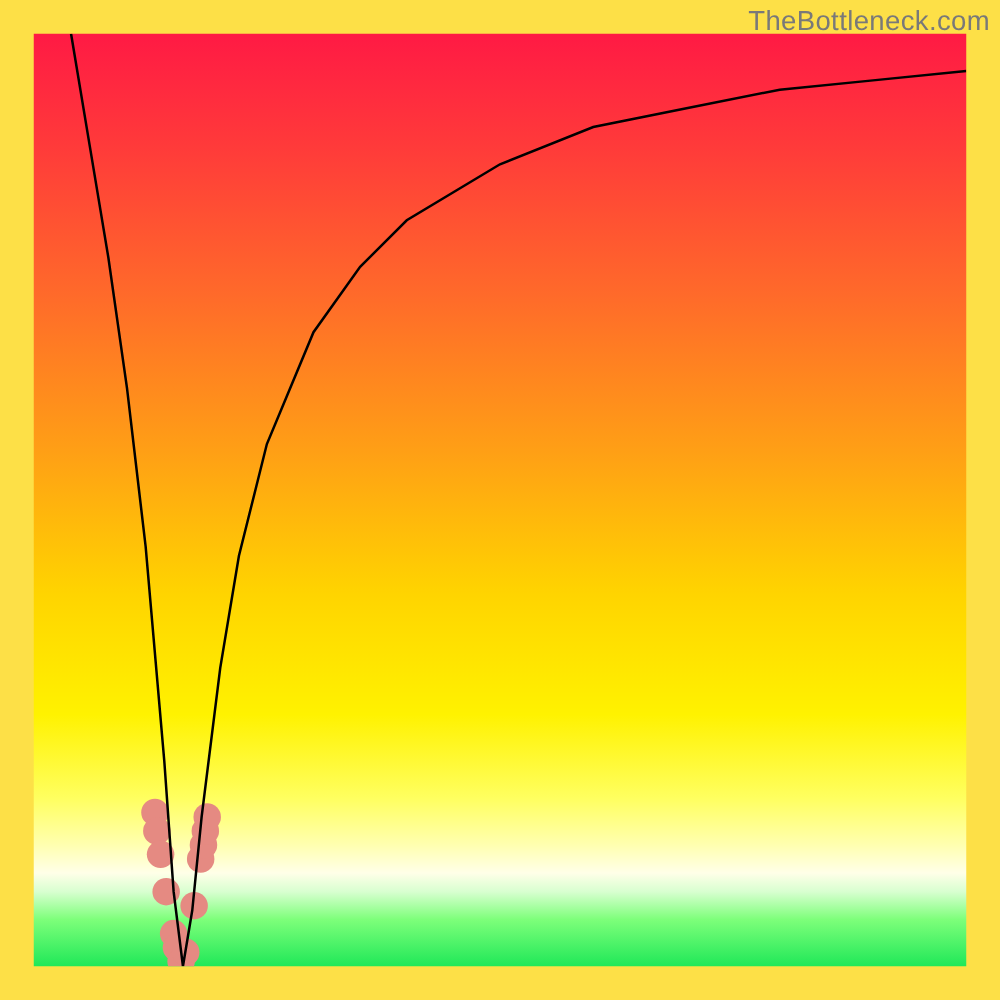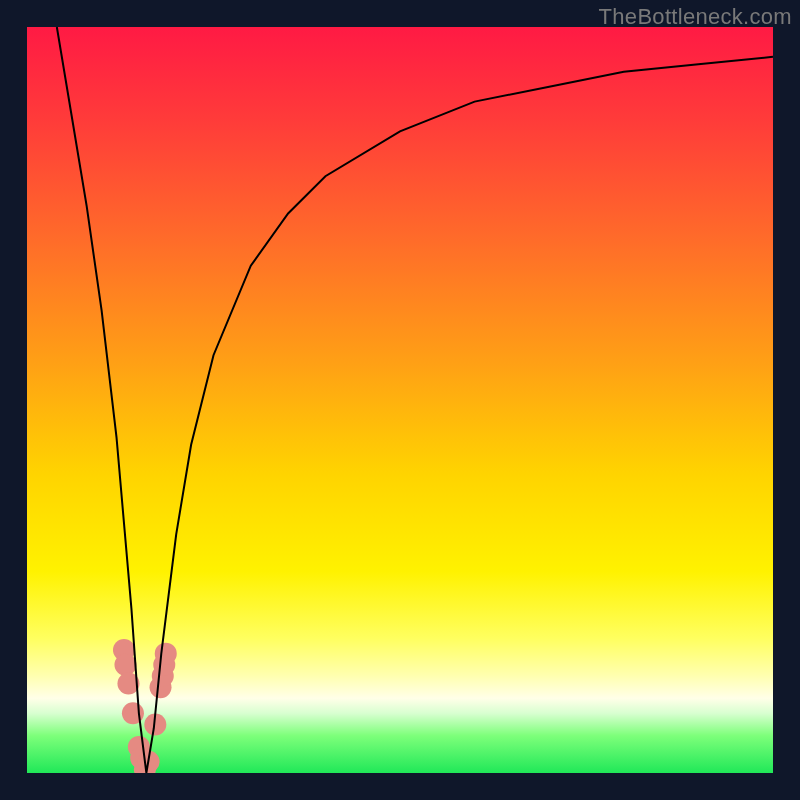--- a/index.html
+++ b/index.html
@@ -1,20 +1,20 @@
 <!DOCTYPE html>
 <html><head>
 <meta charset="utf-8">
 <style>
   * { margin: 0; padding: 0; box-sizing: border-box; }
   html, body { width: 800px; height: 800px; overflow: hidden; }
   .container {
     width: 800px;
     height: 800px;
-    background: #0f172a;
+    background: #fde047;
     position: relative;
   }
   .plot-area {
     position: absolute;
     left: 27px;
     top: 27px;
     width: 746px;
     height: 746px;
     background: linear-gradient(to bottom,
       #ff1a44 0%,

